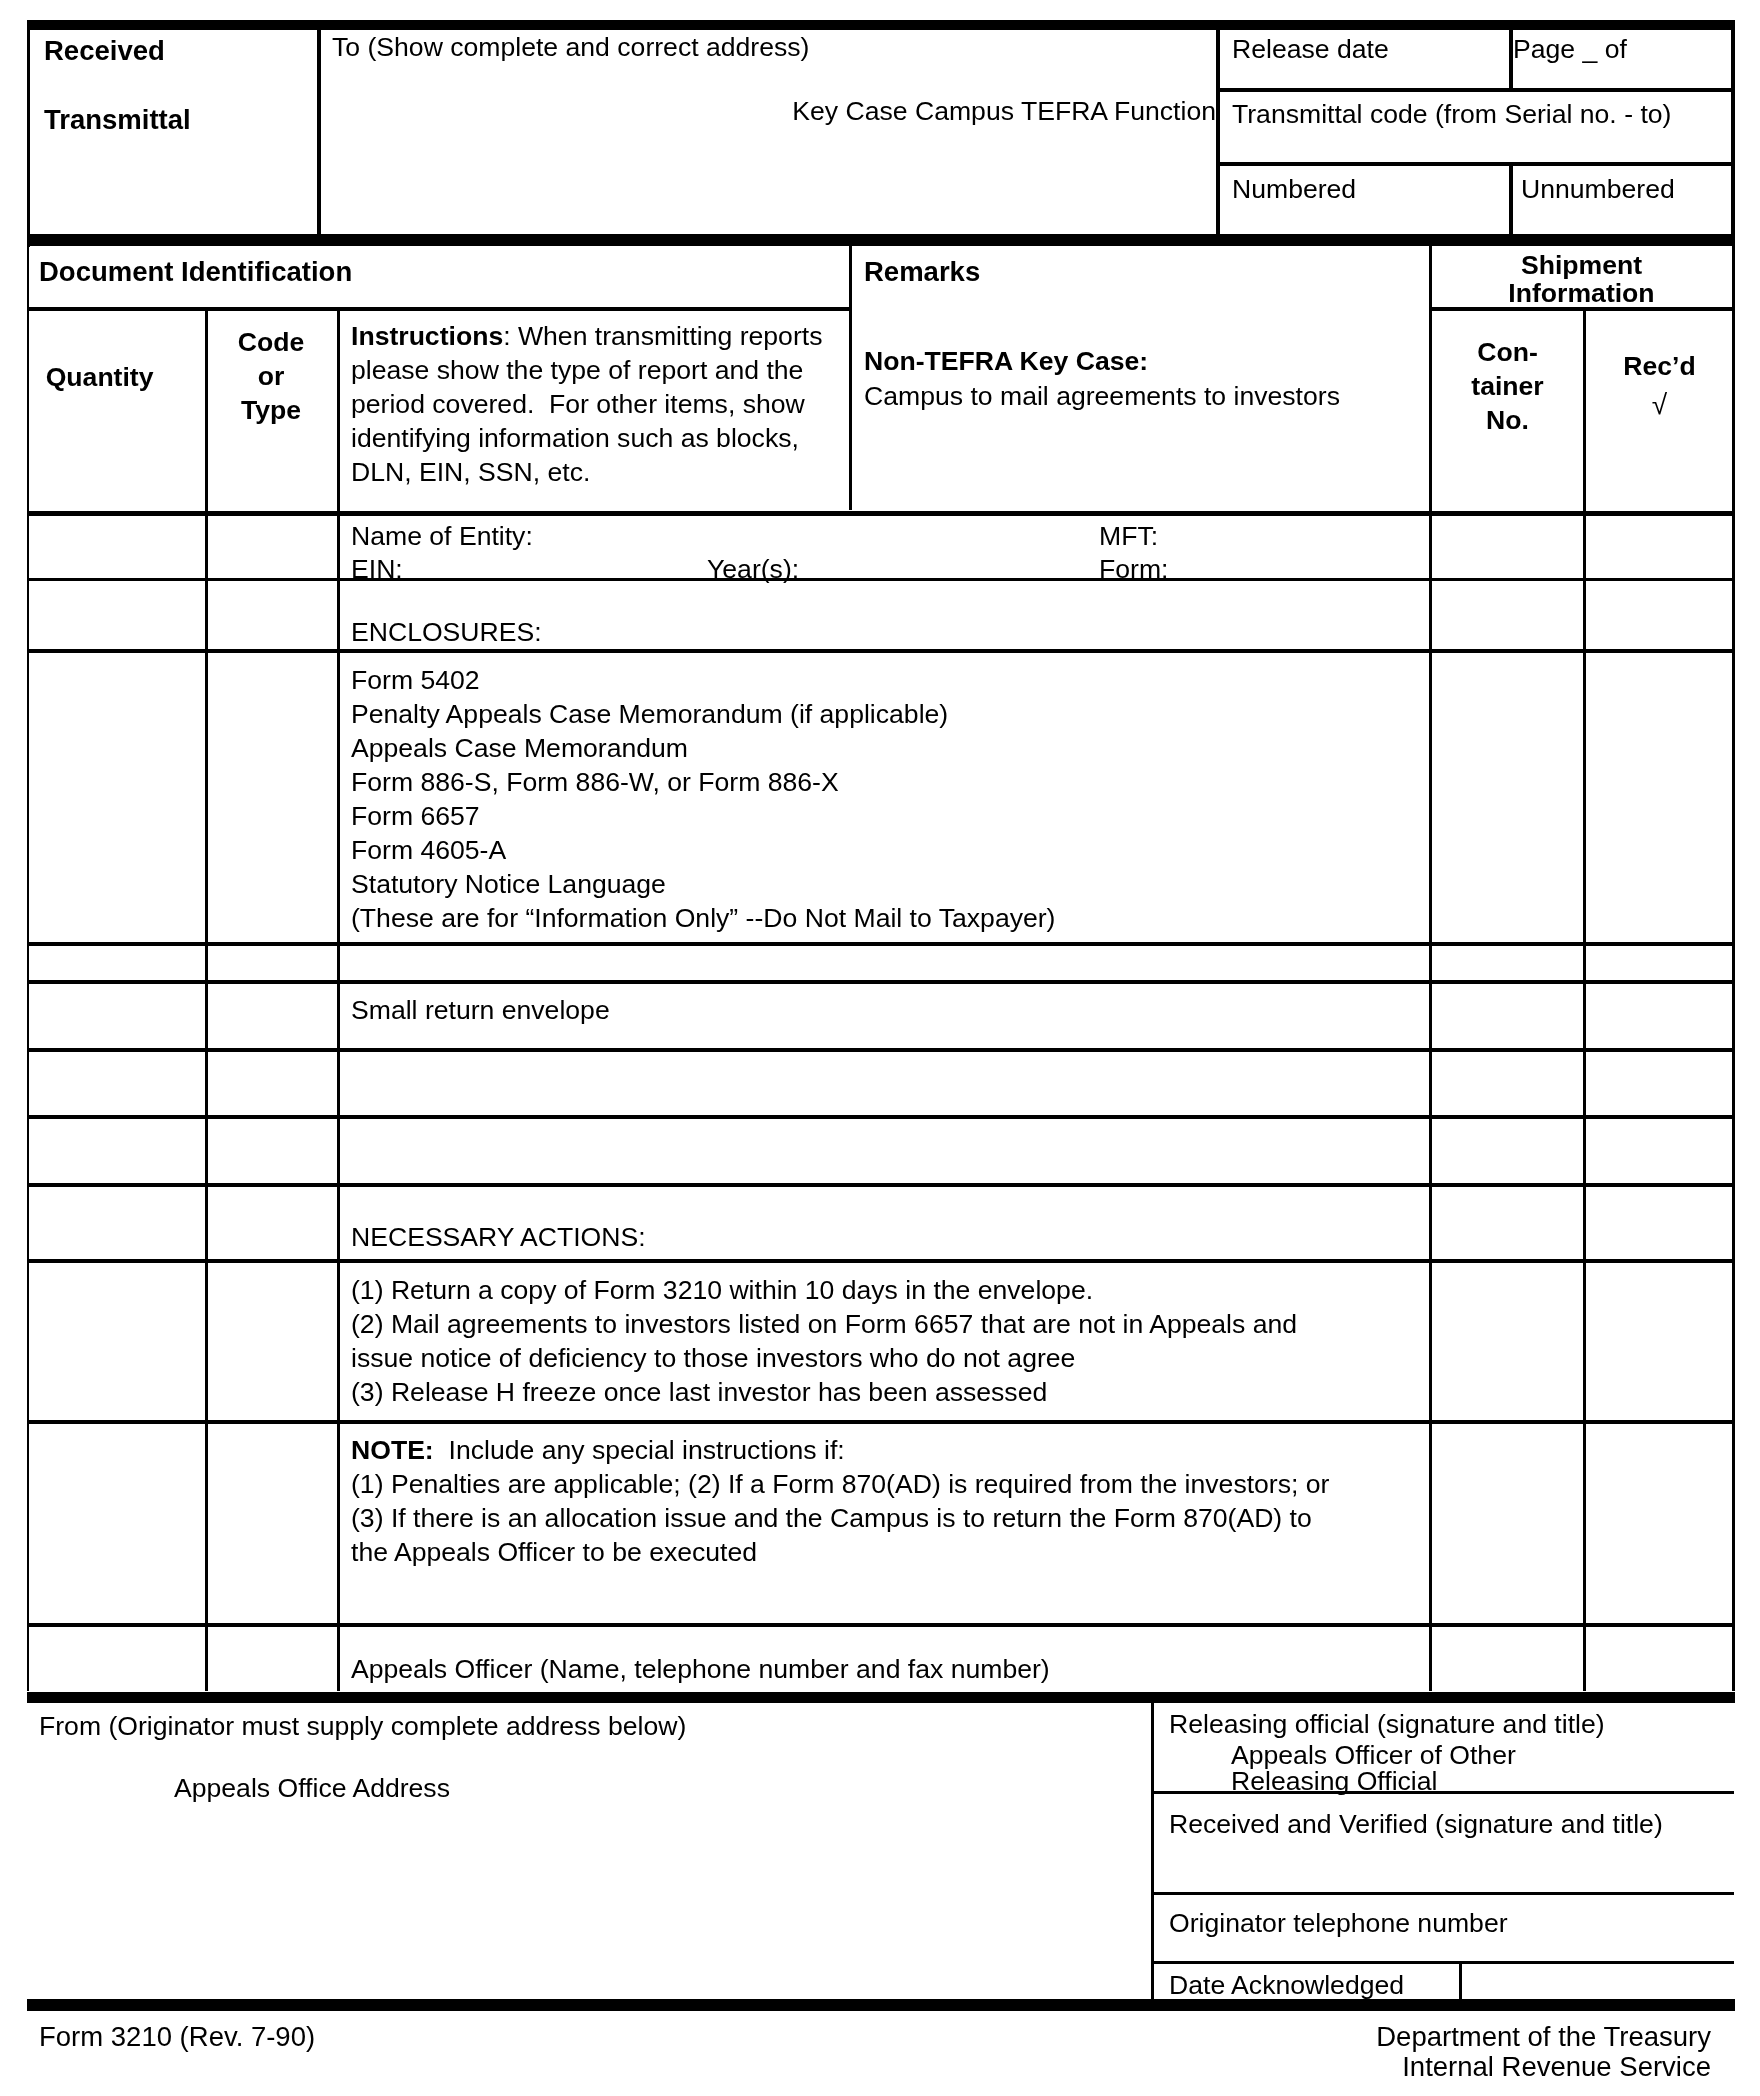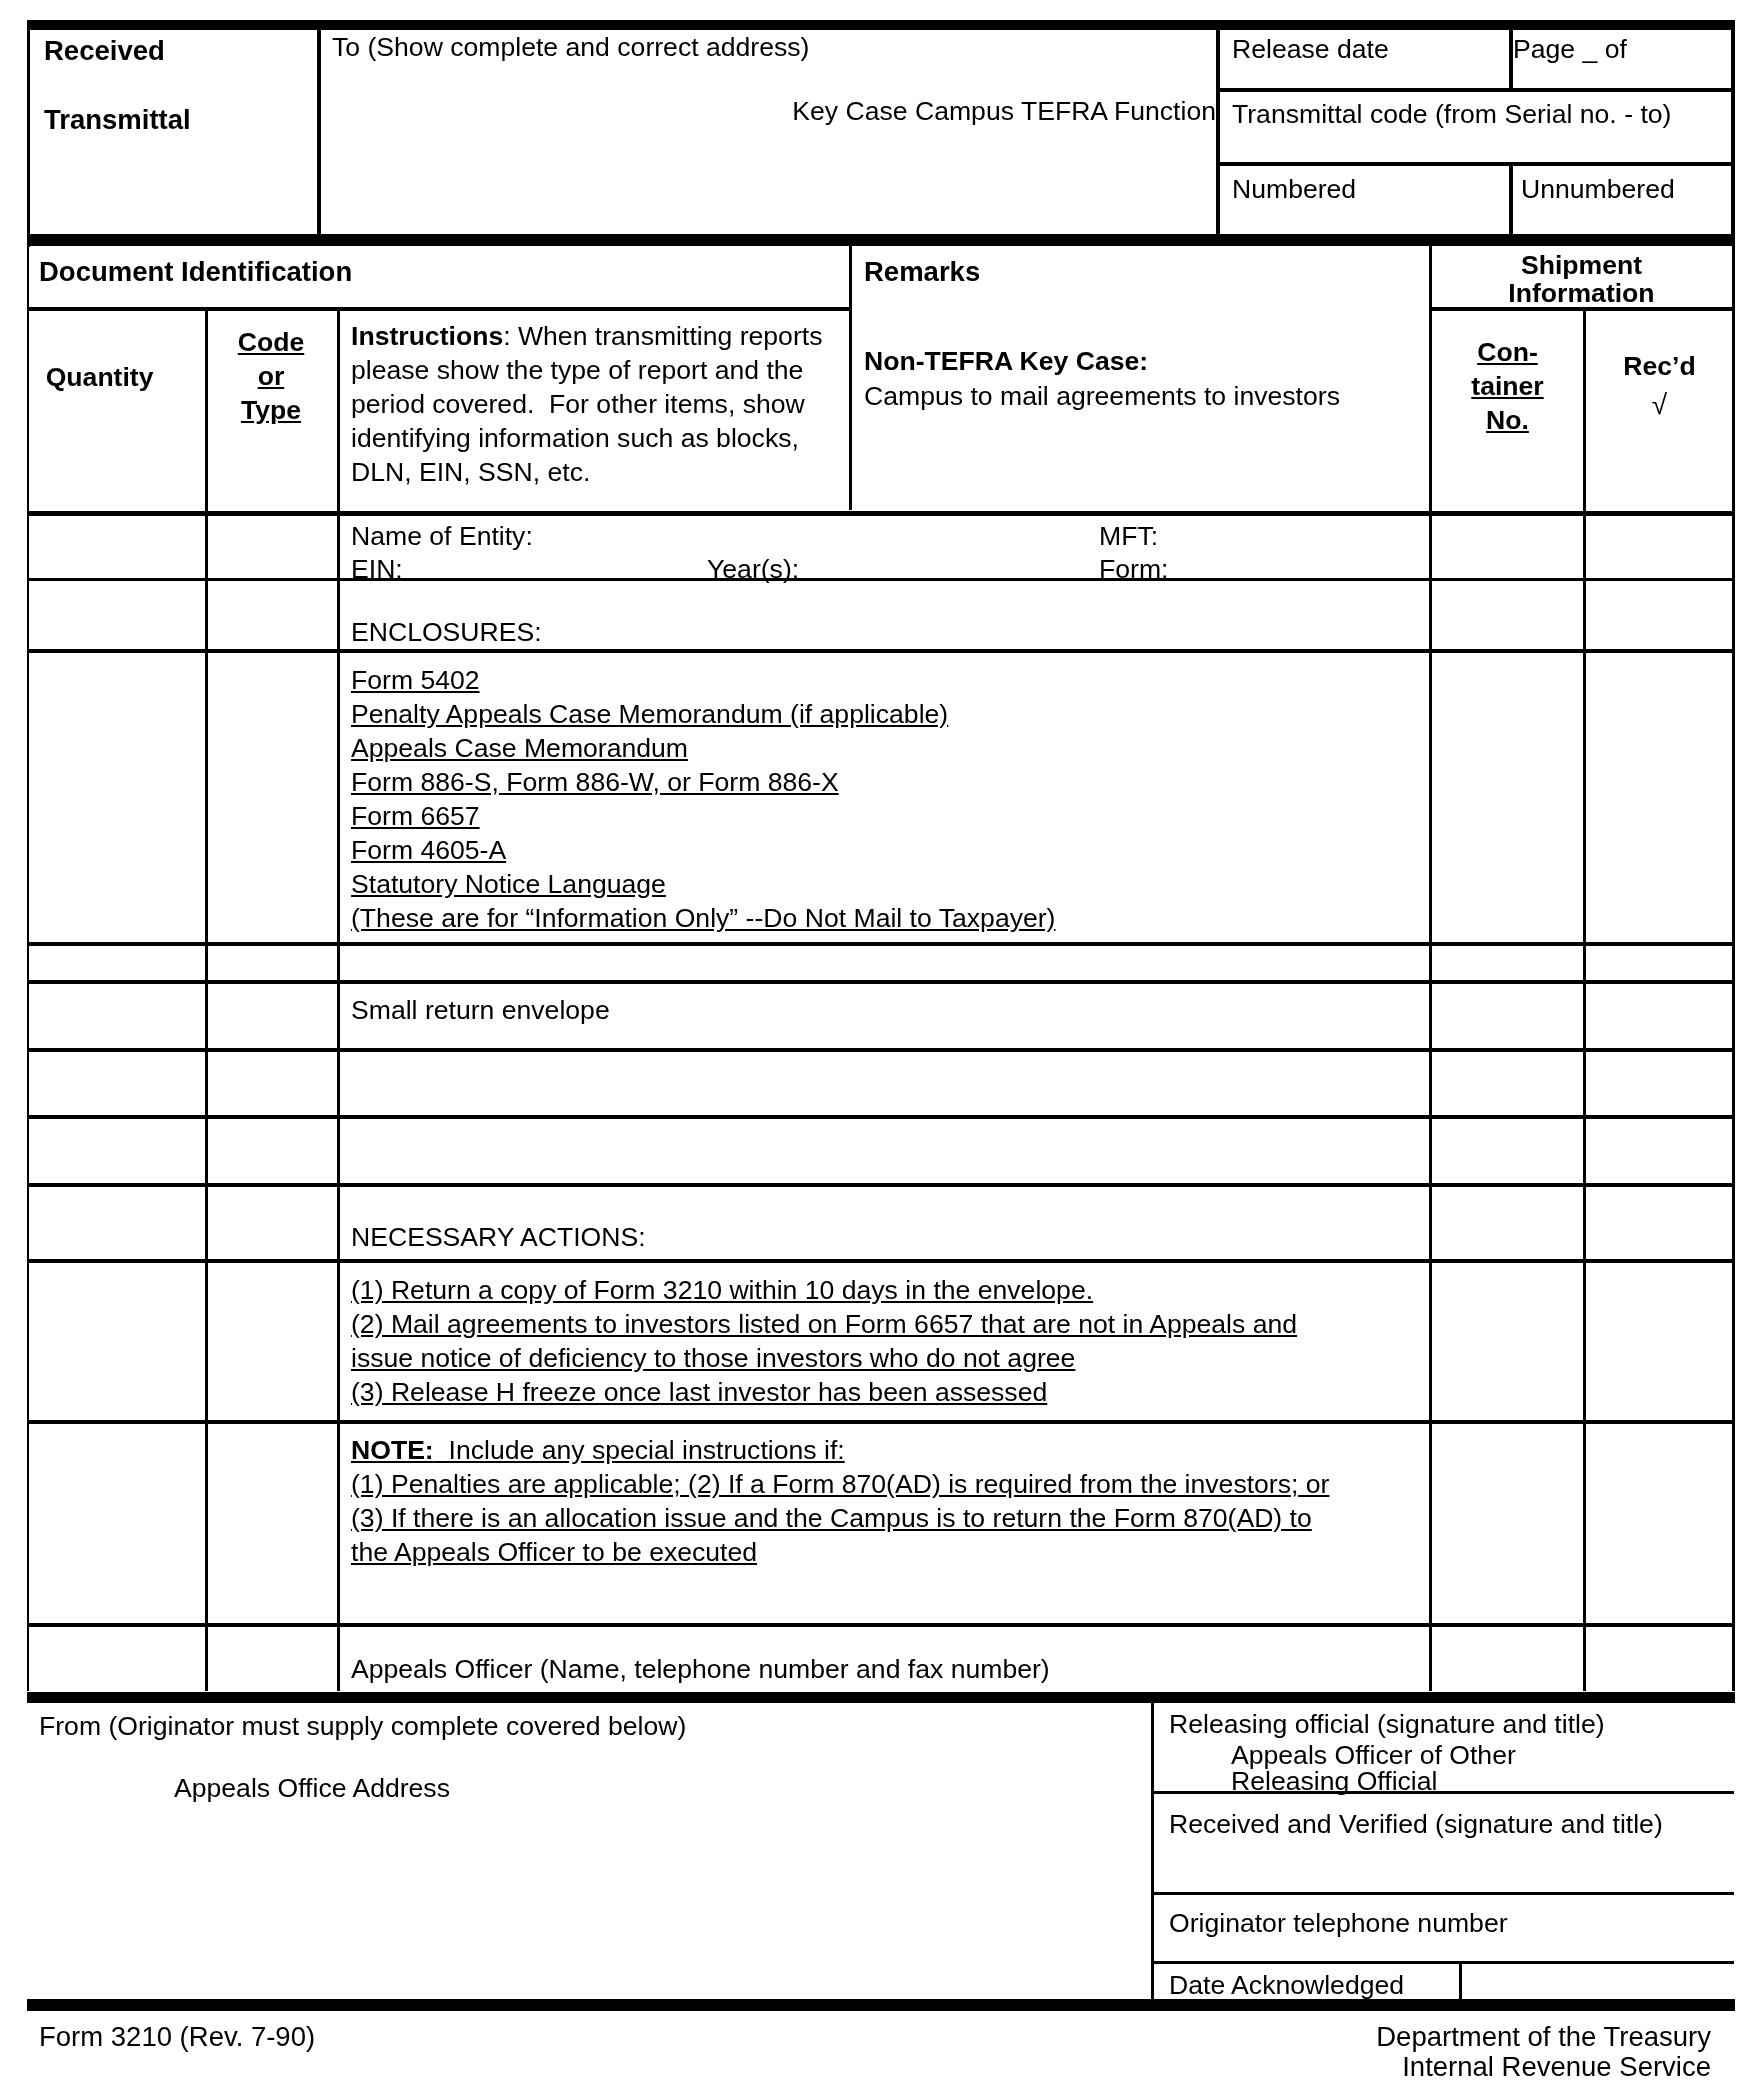--- a/index.html
+++ b/index.html
@@ -4,21 +4,21 @@
 <style>
   html,body{margin:0;padding:0;background:#fff;}
   .page{position:relative;width:1761px;height:2096px;background:#ffffff;overflow:hidden;
         font-family:"Liberation Sans", sans-serif;color:#000;font-size:26.6px;line-height:1.2;}
   .abs{position:absolute;}
   .b{font-weight:bold;}
   .ctr{text-align:center;}
   .rt{text-align:right;}
   .pre{white-space:pre-wrap;}
   .ln{position:absolute;background:#000;}
-  .stack div{line-height:34px;text-decoration:underline;}
+  .stack div{line-height:34px;}
 </style>
 </head>
 <body>
 
 <div class="page">
 
   <div class="ln" style="left:26.6px;top:19.5px;width:1708px;height:10.6px;"></div>
   <div class="ln" style="left:26.6px;top:234px;width:1708px;height:12.4px;"></div>
   <div class="ln" style="left:26.6px;top:19.5px;width:3.5px;height:227px;"></div>
   <div class="ln" style="left:1731px;top:29px;width:3.5px;height:217px;"></div>
@@ -125,21 +125,21 @@
 
   <div class="abs stack" style="left:351px;top:1433px;width:1055px;line-height:35px;">
     <div class="pre"><span class="b">NOTE:</span><span>  Include any special instructions if:</span></div>
     <div>(1) Penalties are applicable; (2) If a Form 870(AD) is required from the investors; or</div>
     <div>(3) If there is an allocation issue and the Campus is to return the Form 870(AD)  to</div>
     <div>the Appeals Officer to be executed</div>
   </div>
 
   <div class="abs" style="left:351px;top:1654px;">Appeals Officer  (Name, telephone number and fax number)</div>
 
-  <div class="abs" style="left:39px;top:1711px;">From (Originator must supply complete covered below)</div>
+  <div class="abs" style="left:39px;top:1711px;">From (Originator must supply complete address below)</div>
   <div class="abs" style="left:174px;top:1773px;">Appeals Office Address</div>
 
   <div class="abs" style="left:1169px;top:1709px;">Releasing official (signature and title)</div>
   <div class="abs" style="left:1231px;top:1740px;">Appeals Officer of Other</div>
   <div class="abs" style="left:1231px;top:1766px;">Releasing Official</div>
   <div class="abs" style="left:1169px;top:1809px;">Received and Verified (signature and title)</div>
   <div class="abs" style="left:1169px;top:1908px;">Originator telephone number</div>
   <div class="abs" style="left:1169px;top:1970px;">Date Acknowledged</div>
 
   <div class="abs" style="left:39px;top:2020px;font-size:27.5px;">Form 3210 (Rev. 7-90)</div>

